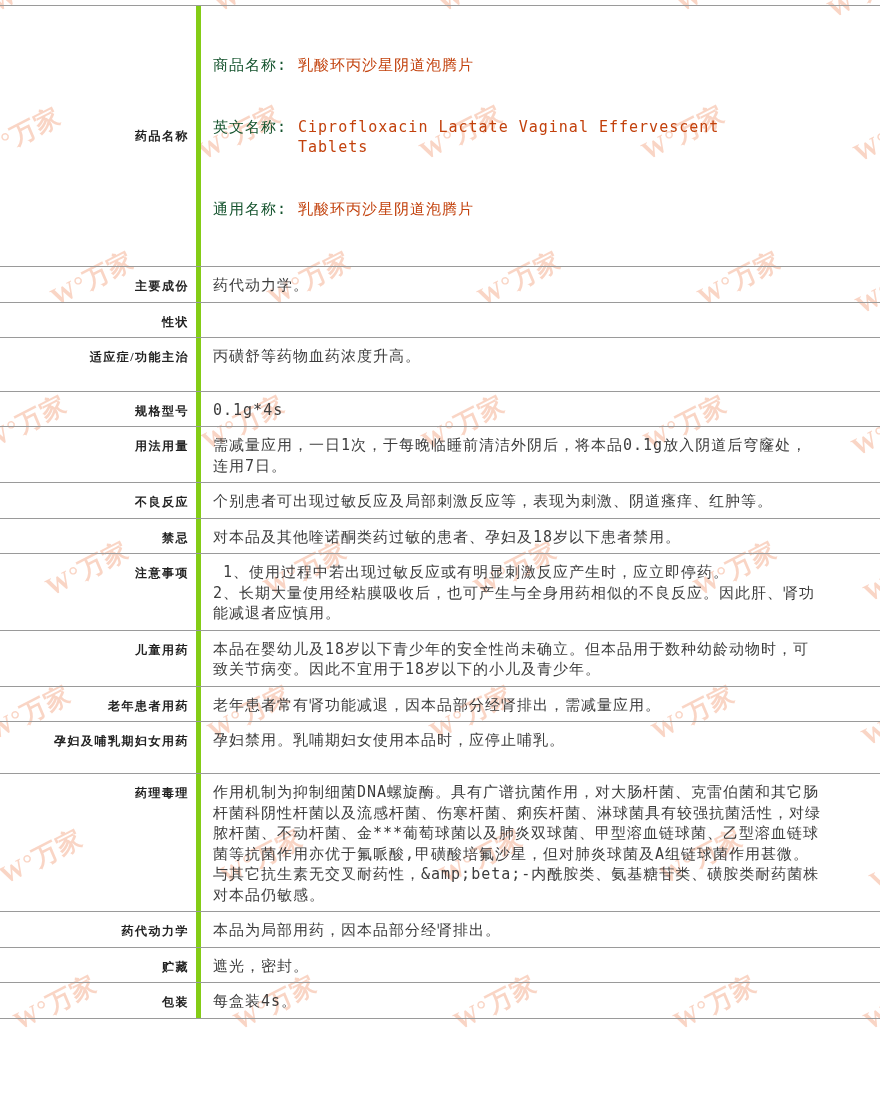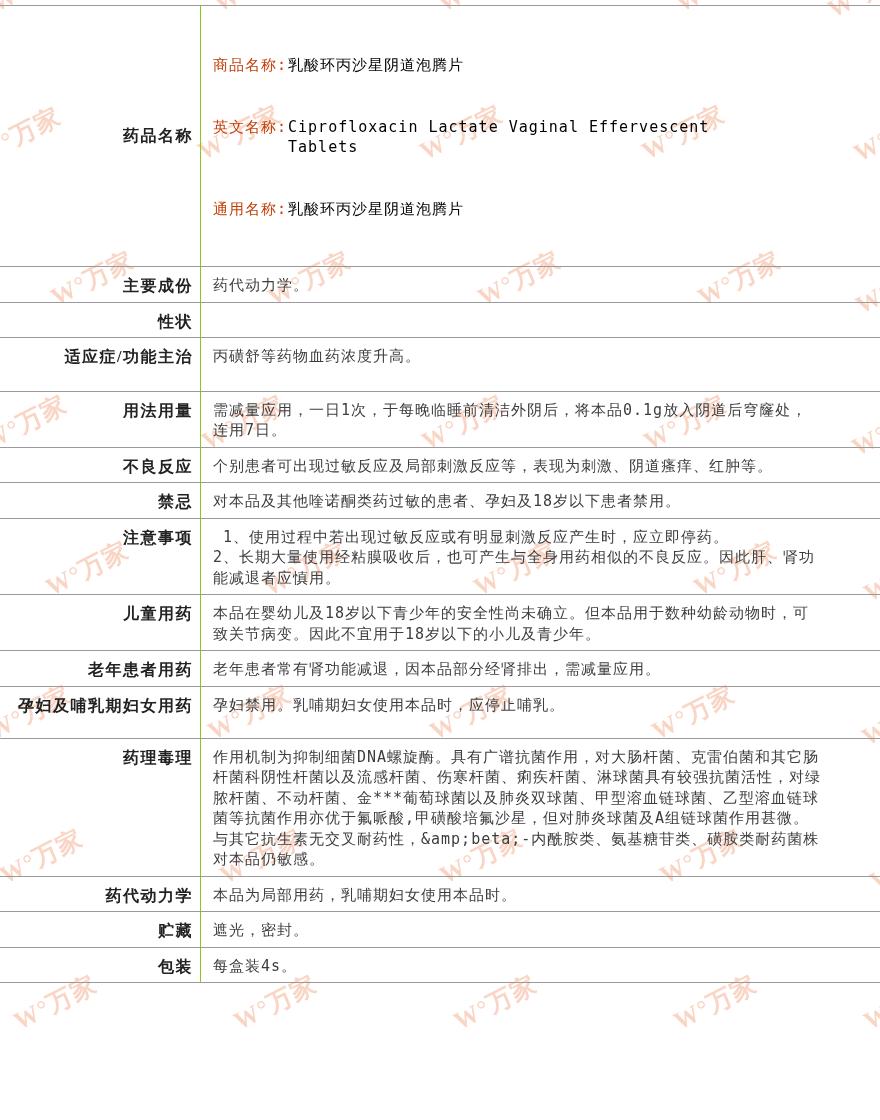--- a/index.html
+++ b/index.html
@@ -9,30 +9,30 @@
   
   .wm-layer{position:absolute;inset:0;z-index:0;pointer-events:none;}
   .wm{position:absolute;font-family:"Liberation Serif",serif;font-weight:bold;font-style:normal;
       font-size:25px;color:#ee7643;opacity:0.30;transform:rotate(-27deg);transform-origin:left top;
       white-space:nowrap;letter-spacing:1px;}
 
   
   .spec-table{position:relative;z-index:1;margin-top:5px;border-top:1px solid #9a9a9a;}
   .row{display:flex;align-items:stretch;border-bottom:1px solid #9a9a9a;box-sizing:border-box;}
   .cell{box-sizing:border-box;}
-  .cell.label{width:201px;flex:0 0 201px;border-right:1px solid #84cc16;text-align:right;
-      padding:8px 7px 4px 0;font-weight:bold;font-size:16px;letter-spacing:1.5px;color:#222;
+  .cell.label{width:201px;flex:0 0 201px;border-right:5px solid #84cc16;text-align:right;
+      padding:8px 7px 4px 0;font-weight:bold;font-size:12px;letter-spacing:1.5px;color:#222;
       line-height:22px;font-family:"Liberation Serif",serif;}
   .row.center-label .cell.label{display:flex;flex-direction:column;justify-content:center;padding-top:0;padding-bottom:0;}
   .cell.content{flex:1 1 auto;padding:8px 58px 6px 12px;font-size:15px;letter-spacing:1px;
       color:#3d3d3d;line-height:20.5px;white-space:pre-wrap;
       font-family:"DejaVu Sans Mono",monospace;}
   .name-line{display:flex;align-items:flex-start;white-space:normal;}
-  .sub-label{flex:0 0 auto;color:#c2410c;margin-right:1px;}
-  .sub-value{color:#000000;}
+  .sub-label{flex:0 0 auto;color:#14532d;margin-right:11px;}
+  .sub-value{color:#c2410c;}
   .sub-value.en{max-width:430px;}
 </style>
 </head>
 <body>
 
 <div class="page">
 
   <div class="wm-layer">
     <i class="wm" style="left:-15px;top:-10px">W°万家</i>
     <i class="wm" style="left:208px;top:-10px">W°万家</i>
@@ -110,20 +110,24 @@
 
     <div class="row" style="min-height:34px">
       <div class="cell label">性状</div>
     </div>
 
     <div class="row" style="min-height:54px">
       <div class="cell label">适应症/功能主治</div>
       <div class="cell content">丙磺舒等药物血药浓度升高。</div>
     </div>
 
+    <div class="row" style="min-height:31px">
+      <div class="cell label">规格型号</div>
+      <div class="cell content">0.1g*4s</div>
+    </div>
 
     <div class="row" style="min-height:50px">
       <div class="cell label">用法用量</div>
       <div class="cell content">需减量应用，一日1次，于每晚临睡前清洁外阴后，将本品0.1g放入阴道后穹窿处，连用7日。</div>
     </div>
 
     <div class="row" style="min-height:31px">
       <div class="cell label">不良反应</div>
       <div class="cell content">个别患者可出现过敏反应及局部刺激反应等，表现为刺激、阴道瘙痒、红肿等。</div>
     </div>
@@ -156,21 +160,21 @@
 
 
 
     <div class="row" style="min-height:136px">
       <div class="cell label">药理毒理</div>
       <div class="cell content">作用机制为抑制细菌DNA螺旋酶。具有广谱抗菌作用，对大肠杆菌、克雷伯菌和其它肠杆菌科阴性杆菌以及流感杆菌、伤寒杆菌、痢疾杆菌、淋球菌具有较强抗菌活性，对绿脓杆菌、不动杆菌、金***葡萄球菌以及肺炎双球菌、甲型溶血链球菌、乙型溶血链球菌等抗菌作用亦优于氟哌酸,甲磺酸培氟沙星，但对肺炎球菌及A组链球菌作用甚微。 与其它抗生素无交叉耐药性，&amp;amp;beta;-内酰胺类、氨基糖苷类、磺胺类耐药菌株对本品仍敏感。</div>
     </div>
 
     <div class="row" style="min-height:29px">
       <div class="cell label">药代动力学</div>
-      <div class="cell content">本品为局部用药，乳哺期妇女使用本品时。</div>
+      <div class="cell content">本品为局部用药，因本品部分经肾排出。</div>
     </div>
 
     <div class="row" style="min-height:31px">
       <div class="cell label">贮藏</div>
       <div class="cell content">遮光，密封。</div>
     </div>
 
     <div class="row" style="min-height:29px">
       <div class="cell label">包装</div>
       <div class="cell content">每盒装4s。</div>

